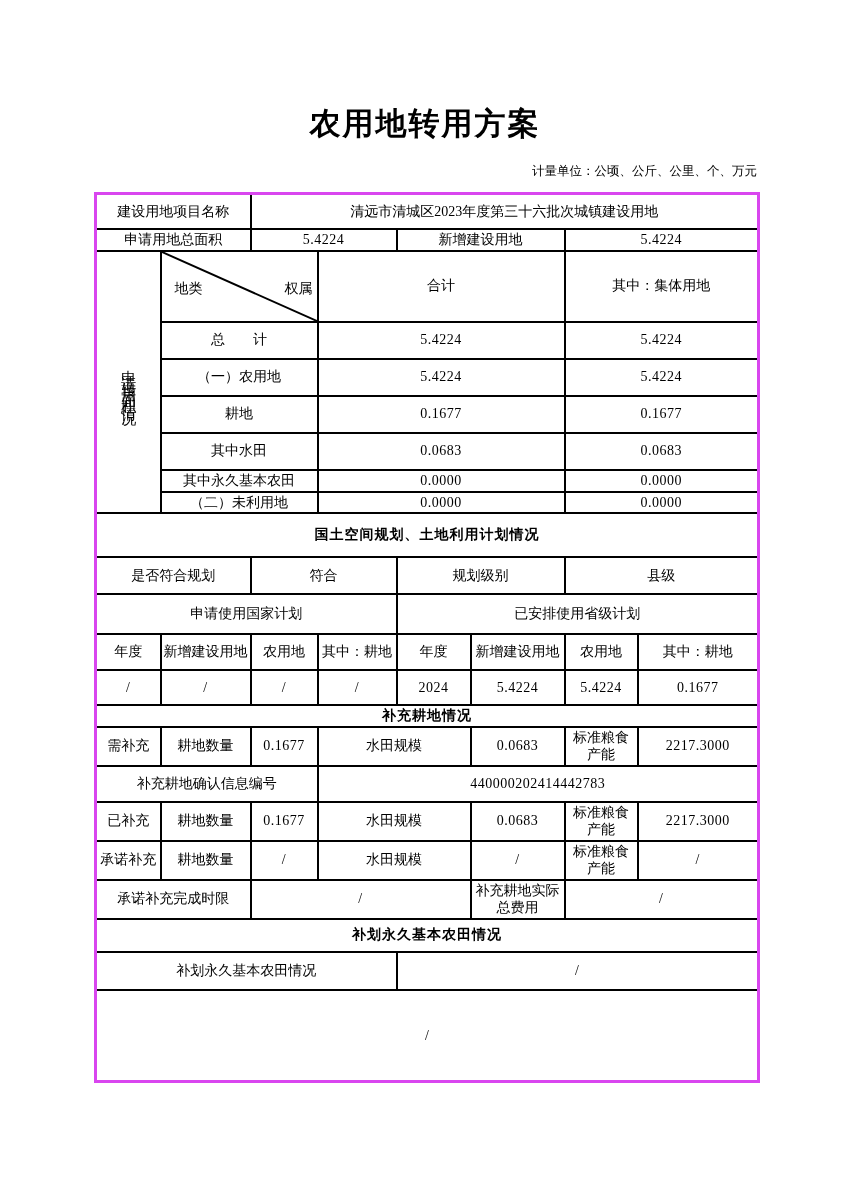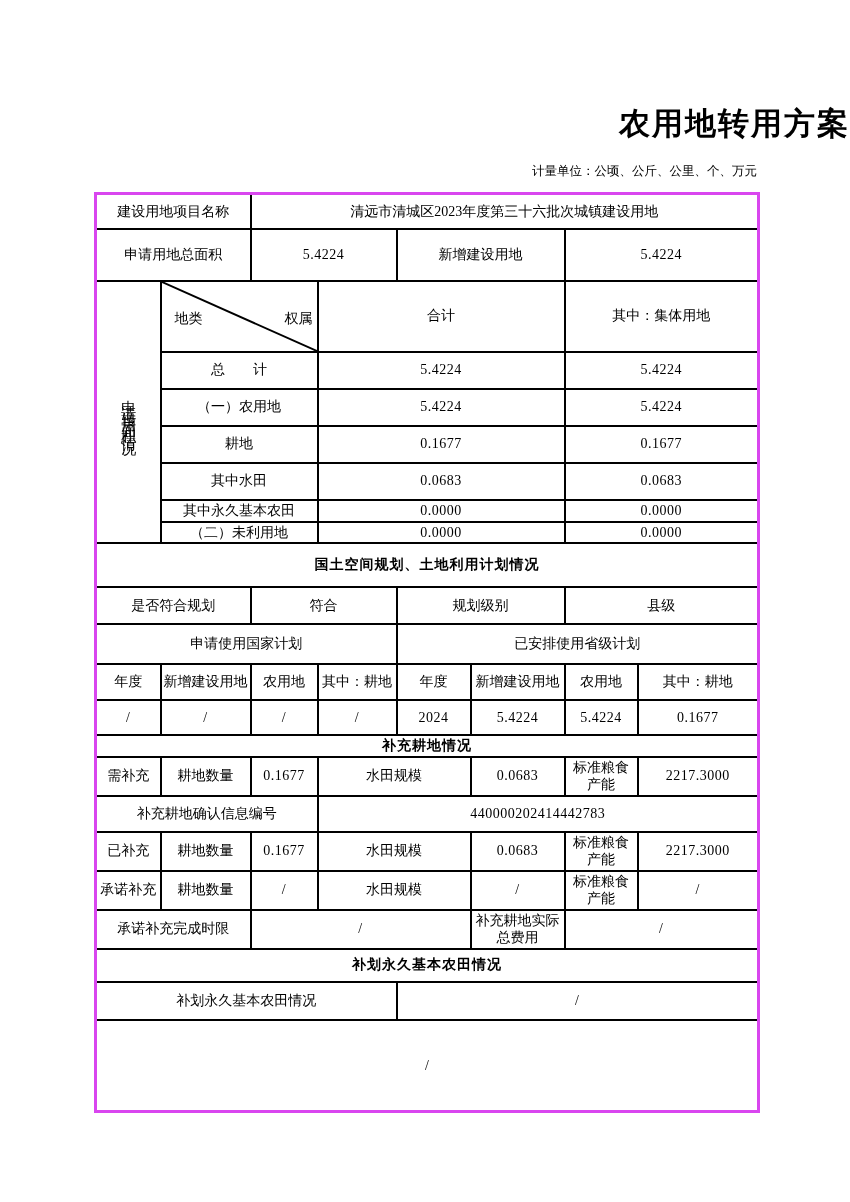--- a/index.html
+++ b/index.html
@@ -2,21 +2,21 @@
 <html><head>
 <meta charset="utf-8">
 <style>
   html,body { margin:0; padding:0; background:#fff; }
   .page {
     position:relative; width:850px; height:1202px; background:#ffffff;
     font-family:"Liberation Serif","DejaVu Serif",serif; color:#000; overflow:hidden;
   }
   .doc-title {
     position:absolute; top:103px; left:0; width:100%; margin:0;
-    text-align:right; font-family:"DejaVu Sans","Liberation Sans",sans-serif;
+    text-align:center; font-family:"DejaVu Sans","Liberation Sans",sans-serif;
     font-weight:bold; font-size:31px; letter-spacing:2px;
   }
   .unit-note {
     position:absolute; top:163px; right:93px; font-size:12.5px;
     font-family:"DejaVu Sans","Liberation Sans",sans-serif;
   }
   table.main {
     position:absolute; left:94px; top:192px; width:663px;
     border-collapse:collapse; table-layout:fixed; border:3px solid #d946ef;
   }
@@ -64,21 +64,21 @@
         <col style="width:73px">
         <col style="width:121px">
     </colgroup>
 
     <tbody>
         <tr style="height:35px">
       <td colspan="2">建设用地项目名称</td>
       <td colspan="6">清远市清城区2023年度第三十六批次城镇建设用地</td>
     </tr>
 
-    <tr style="height:52px">
+    <tr style="height:22px">
       <td colspan="2">申请用地总面积</td>
       <td colspan="2" class="num">5.4224</td>
       <td colspan="2">新增建设用地</td>
       <td colspan="2" class="num">5.4224</td>
     </tr>
 
     <tr style="height:71px">
       <td rowspan="7">
         <div class="vtext">申请转用面积情况</div>
       </td>

